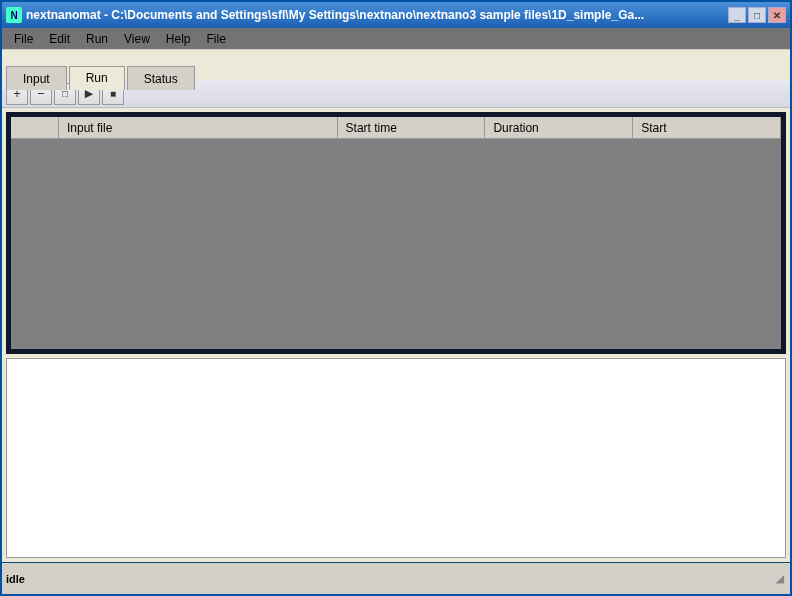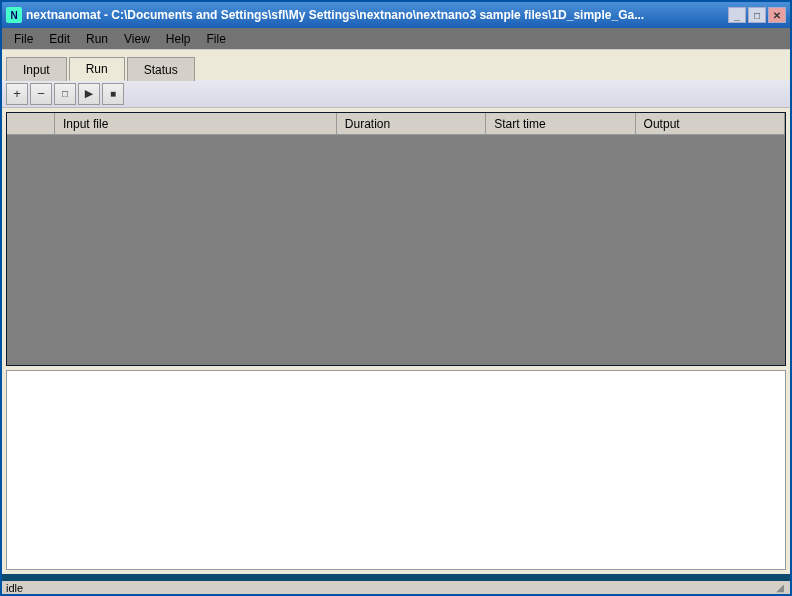--- a/index.html
+++ b/index.html
@@ -104,21 +104,21 @@
       padding: 0 16px;
       border: 1px solid #999;
       background: #d4d0c8;
       cursor: pointer;
       display: flex;
       align-items: center;
       font-size: 12px;
       margin-right: 2px;
       border-bottom: none;
       position: relative;
-      top: 1px;
+      top: 10px;
     }
     .tab.active {
       background: #ece9d8;
       border-bottom: 1px solid #ece9d8;
       font-weight: normal;
       z-index: 1;
     }
 
     
     .toolbar {
@@ -150,21 +150,21 @@
       display: flex;
       flex-direction: column;
       overflow: hidden;
       padding: 4px;
       gap: 4px;
     }
 
     
     .table-container {
       flex: 1;
-      border: 1px solid #0f172a;
+      border: 5px solid #0f172a;
       background: #808080;
       display: flex;
       flex-direction: column;
       overflow: hidden;
     }
     .table-header {
       display: flex;
       background: #d4d0c8;
       border-bottom: 1px solid #999;
       height: 22px;
@@ -193,28 +193,29 @@
     .log-container {
       height: 200px;
       border: 1px solid #999;
       background: #fff;
       overflow-y: auto;
       flex-shrink: 0;
     }
 
     
     .status-bar {
-      height: 20px;
+      height: 32px;
       background: #d4d0c8;
-      border-top: 7px solid #0c4a6e;
+      border-top: 1px solid #0c4a6e;
       display: flex;
       align-items: center;
       justify-content: space-between;
       padding: 0 4px;
       flex-shrink: 0;
+      font-weight: bold;
     }
     .status-text {
       font-size: 11px;
       color: #000;
     }
     .status-grip {
       width: 12px;
       height: 12px;
       display: flex;
       align-items: center;
@@ -264,23 +265,23 @@
     <div class="toolbar-btn" style="font-size:11px;">▶</div>
     <div class="toolbar-btn" style="font-size:10px;">■</div>
   </div>
 
   <div class="main-content">
 
     <div class="table-container">
       <div class="table-header">
         <div class="table-header-cell col-row-num"></div>
         <div class="table-header-cell col-input">Input file</div>
+        <div class="table-header-cell col-start">Start time</div>
         <div class="table-header-cell col-duration">Duration</div>
-        <div class="table-header-cell col-start">Start time</div>
-        <div class="table-header-cell col-status">Output</div>
+        <div class="table-header-cell col-status">Start</div>
       </div>
       <div class="table-body"></div>
     </div>
 
     <div class="log-container">
       <span></span>
     </div>
 
   </div>
 

